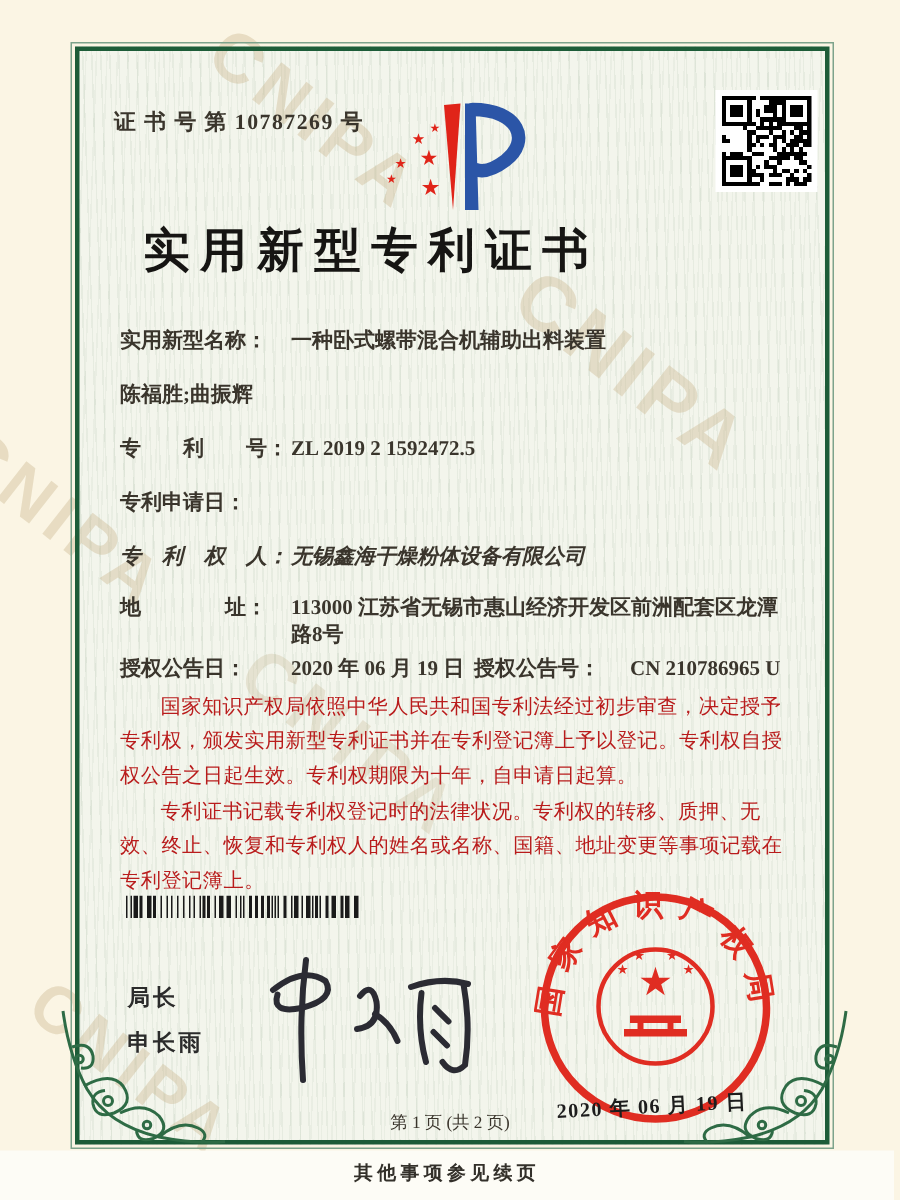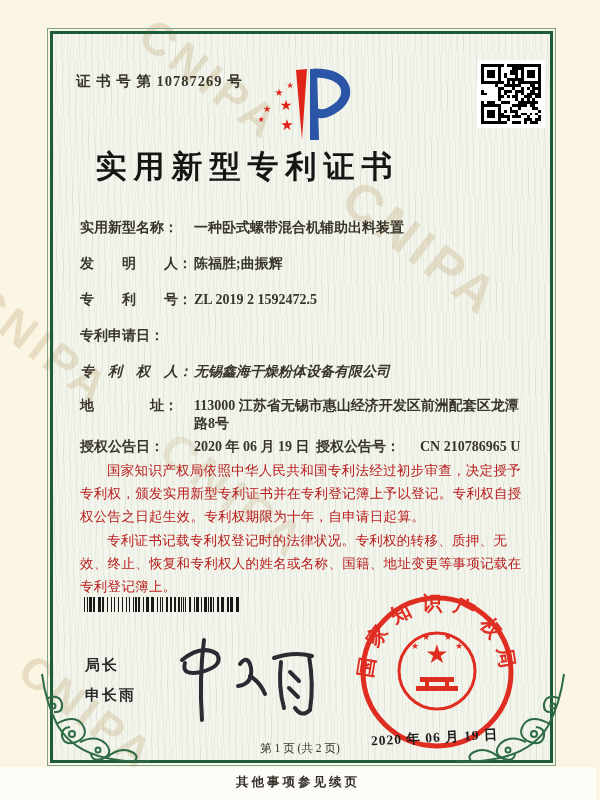--- a/index.html
+++ b/index.html
@@ -284,21 +284,20 @@
       </svg>
   </div>
 
   <div class="title">实用新型专利证书</div>
 
   <div class="row f0">
     <span class="lb">实用新型名称：</span>
     <span class="val">一种卧式螺带混合机辅助出料装置</span>
   </div>
   <div class="row f1">
-    <span class="lb">发　　明　　人：</span>
     <span class="val">陈福胜;曲振辉</span>
   </div>
   <div class="row f2">
     <span class="lb">专　　利　　号：</span>
     <span class="val">ZL 2019 2 1592472.5</span>
   </div>
   <div class="row f3">
     <span class="lb">专利申请日：</span>
   </div>
   <div class="row f4">

